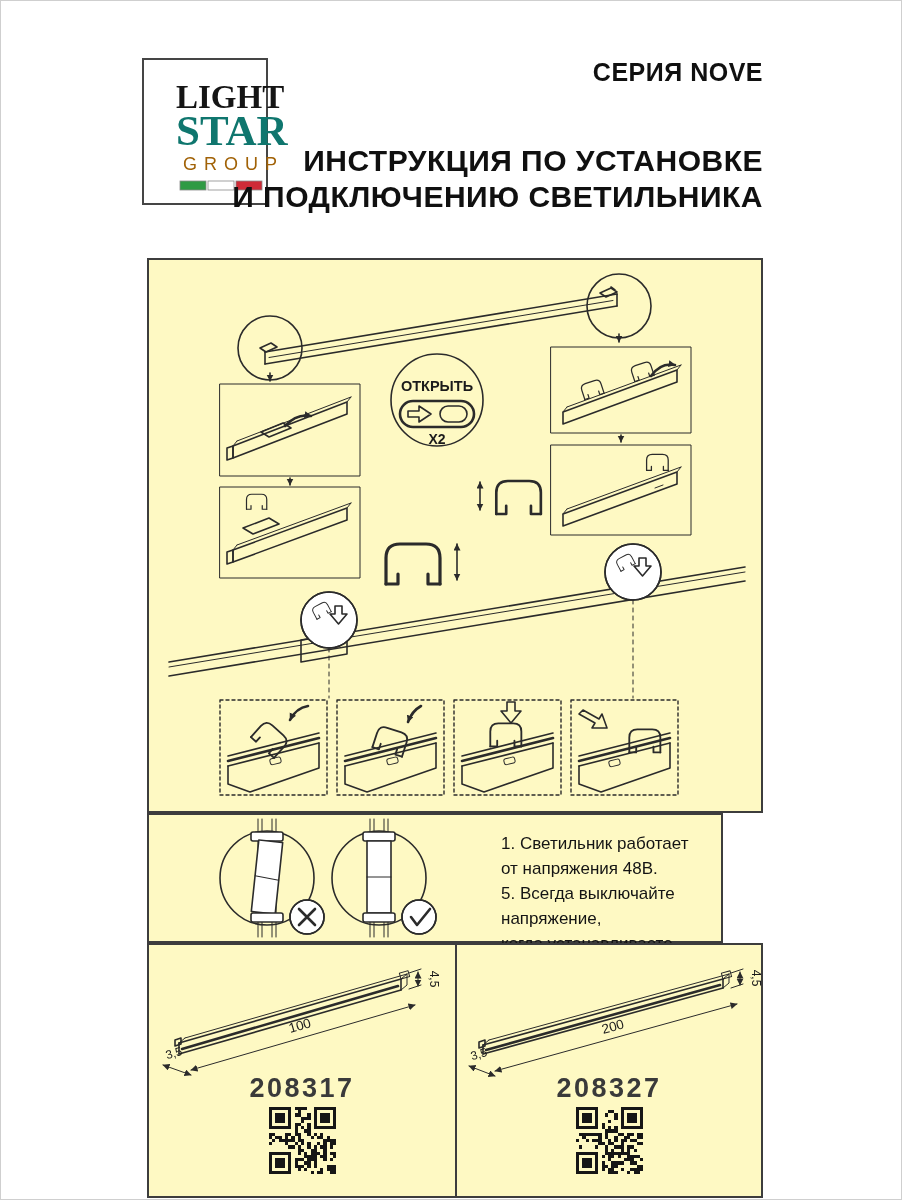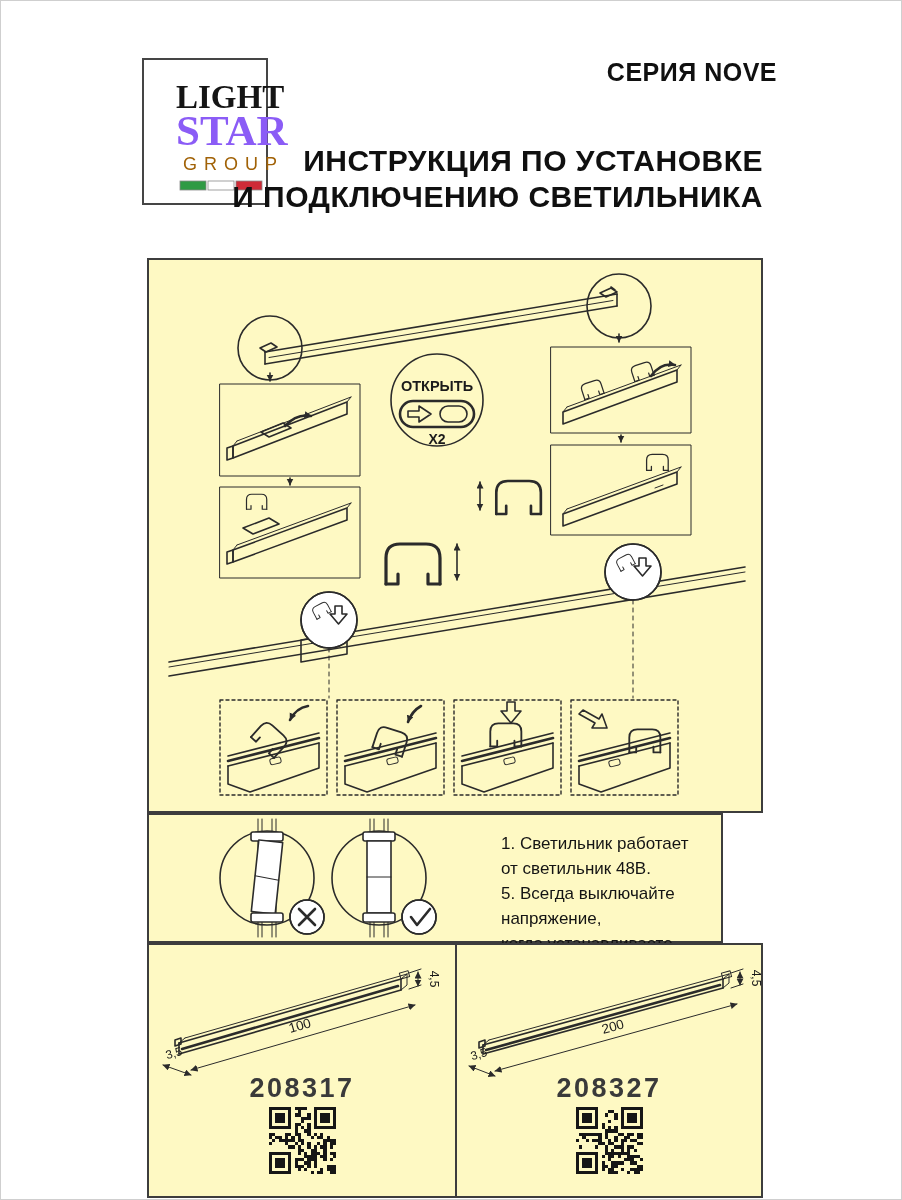--- a/index.html
+++ b/index.html
@@ -3,24 +3,24 @@
 <meta charset="utf-8">
 <style>
   html,body{margin:0;padding:0;background:#e8e8e8;}
   .page{position:relative;width:902px;height:1200px;background:#ffffff;margin:0 auto;
         font-family:"Liberation Sans",sans-serif;color:#111;overflow:hidden;
         box-shadow:0 0 0 1px #cfcfcf inset;}
   
   .logo-box{position:absolute;left:142px;top:58px;width:126px;height:147px;
             border:2px solid #454545;box-sizing:border-box;text-align:center;padding-top:22px;padding-left:32px;}
   .logo-light{font-family:"Liberation Serif",serif;font-weight:bold;font-size:33px;line-height:30px;letter-spacing:0;color:#151515;}
-  .logo-star{font-family:"Liberation Serif",serif;font-weight:bold;font-size:43px;line-height:38px;color:#8b5cf6;}
+  .logo-star{font-family:"Liberation Serif",serif;font-weight:bold;font-size:43px;line-height:38px;color:#0f766e;}
   .logo-group{font-size:18px;letter-spacing:7px;line-height:22px;color:#a16207;margin-top:3px;text-indent:7px;}
   .logo-flag{margin-top:5px;}
-  .hdr-right{position:absolute;right:125px;top:56px;text-align:right;font-weight:bold;color:#101010;}
+  .hdr-right{position:absolute;right:139px;top:56px;text-align:right;font-weight:bold;color:#101010;}
   .hdr-series{font-size:25px;line-height:32px;letter-spacing:0.5px;}
   .hdr-articles{font-size:26px;line-height:34px;letter-spacing:0.5px;}
   .hdr-title{position:absolute;right:139px;top:143px;text-align:right;font-weight:bold;
              font-size:30px;line-height:36px;letter-spacing:0.5px;color:#101010;}
   
   .sect{position:absolute;border:2px solid #3d3d3d;box-sizing:border-box;background:#fef9c3;}
   .main-sect{left:147px;top:258px;width:616px;height:555px;}
   .warn-sect{left:147px;top:813px;width:576px;height:130px;}
   .prod-left{left:147px;top:943px;width:310px;height:255px;}
   .prod-right{left:455px;top:943px;width:308px;height:255px;}
@@ -231,21 +231,21 @@
         <rect x="218" y="26" width="24" height="72" class="fw" stroke="#2b2b2b"></rect>
         <path class="thin" d="M218,62 h24"></path>
         <rect x="214" y="98" width="32" height="9" rx="2" class="fw" stroke="#2b2b2b"></rect>
         <circle cx="270" cy="102" r="17" class="fw" stroke="#2b2b2b"></circle>
         <circle cx="270" cy="102" r="17"></circle>
         <path class="thick" d="M262,102 l6,8 13,-16" stroke-width="3.4"></path>
       </g>
     </svg>
     <div class="warn-notes">
       <div>1. Светильник работает</div>
-      <div>от светильник 48В.</div>
+      <div>от напряжения 48В.</div>
       <div>5. Всегда выключайте напряжение,</div>
       <div>когда устанавливаете светильник.</div>
     </div>
   </div>
 
   <div class="sect prod-left">
     <svg class="diagram" width="306" height="251" viewBox="0 0 306 251">
       <g>
         <path d="M30,98 L252,34 M30,109 L252,45"></path>
         <path class="thin" d="M36,93 L258,29 M30,98 L36,93 M252,34 L258,29 M258,29 V40 L252,45"></path>

